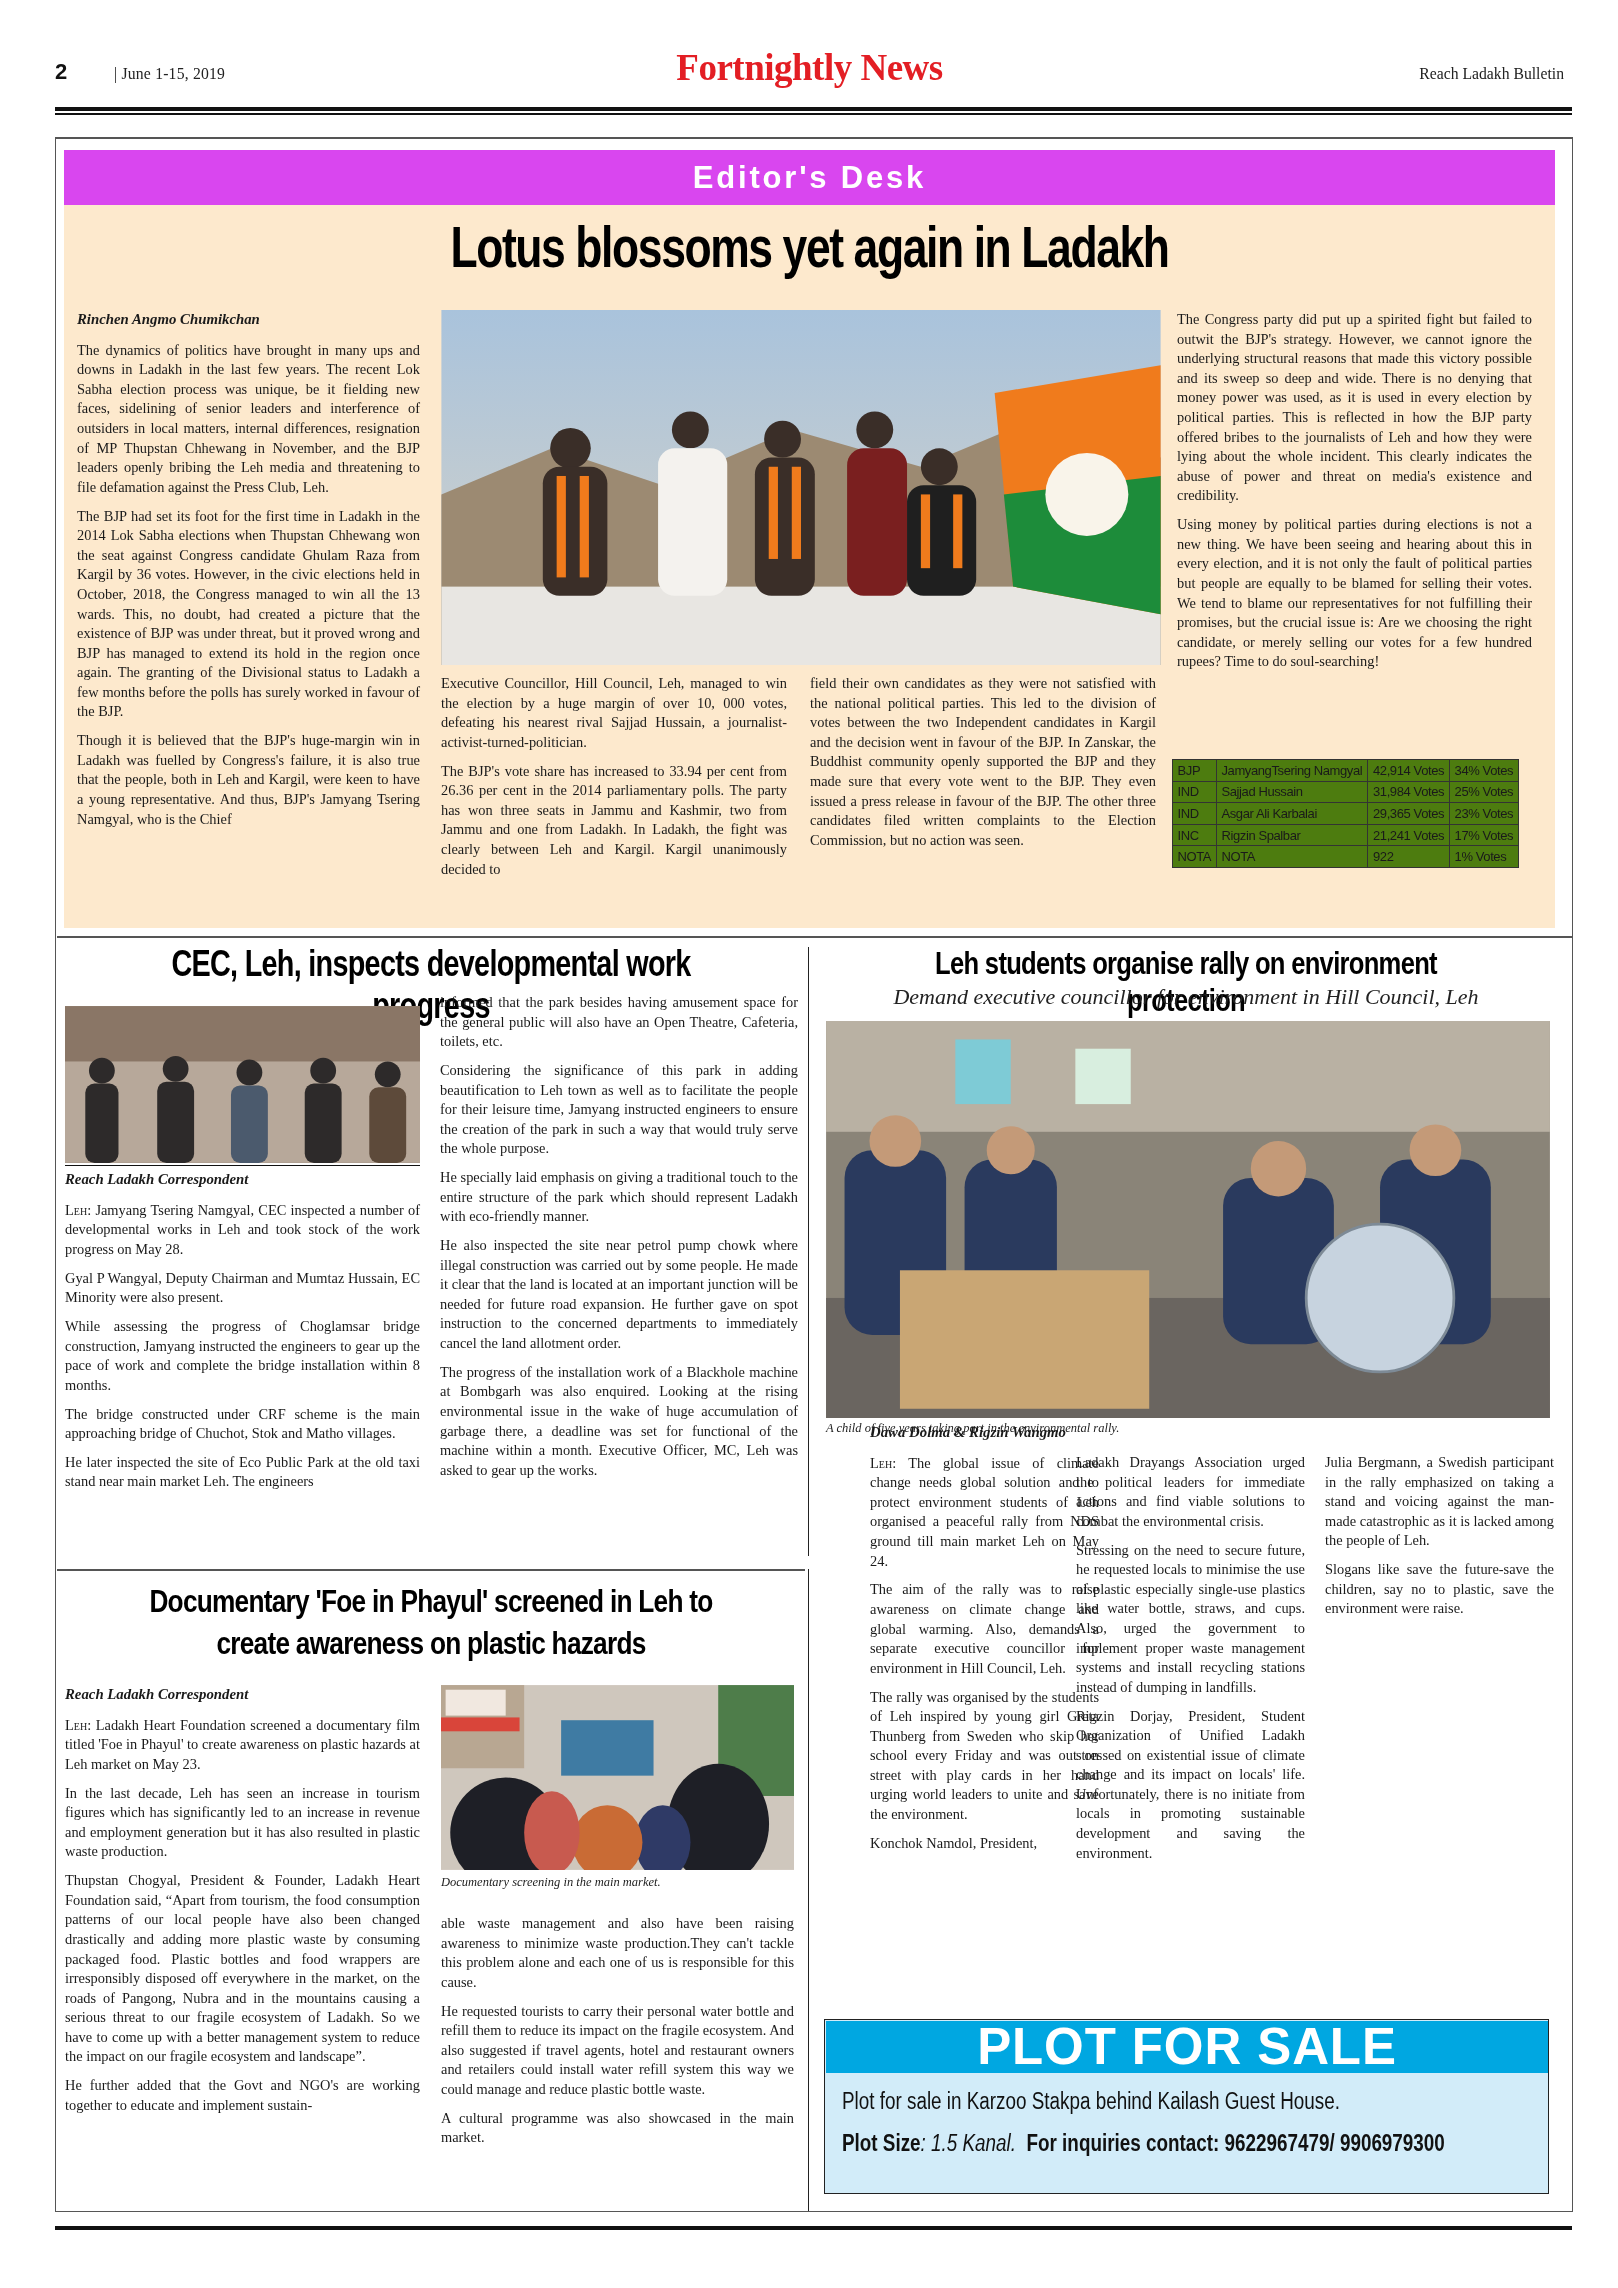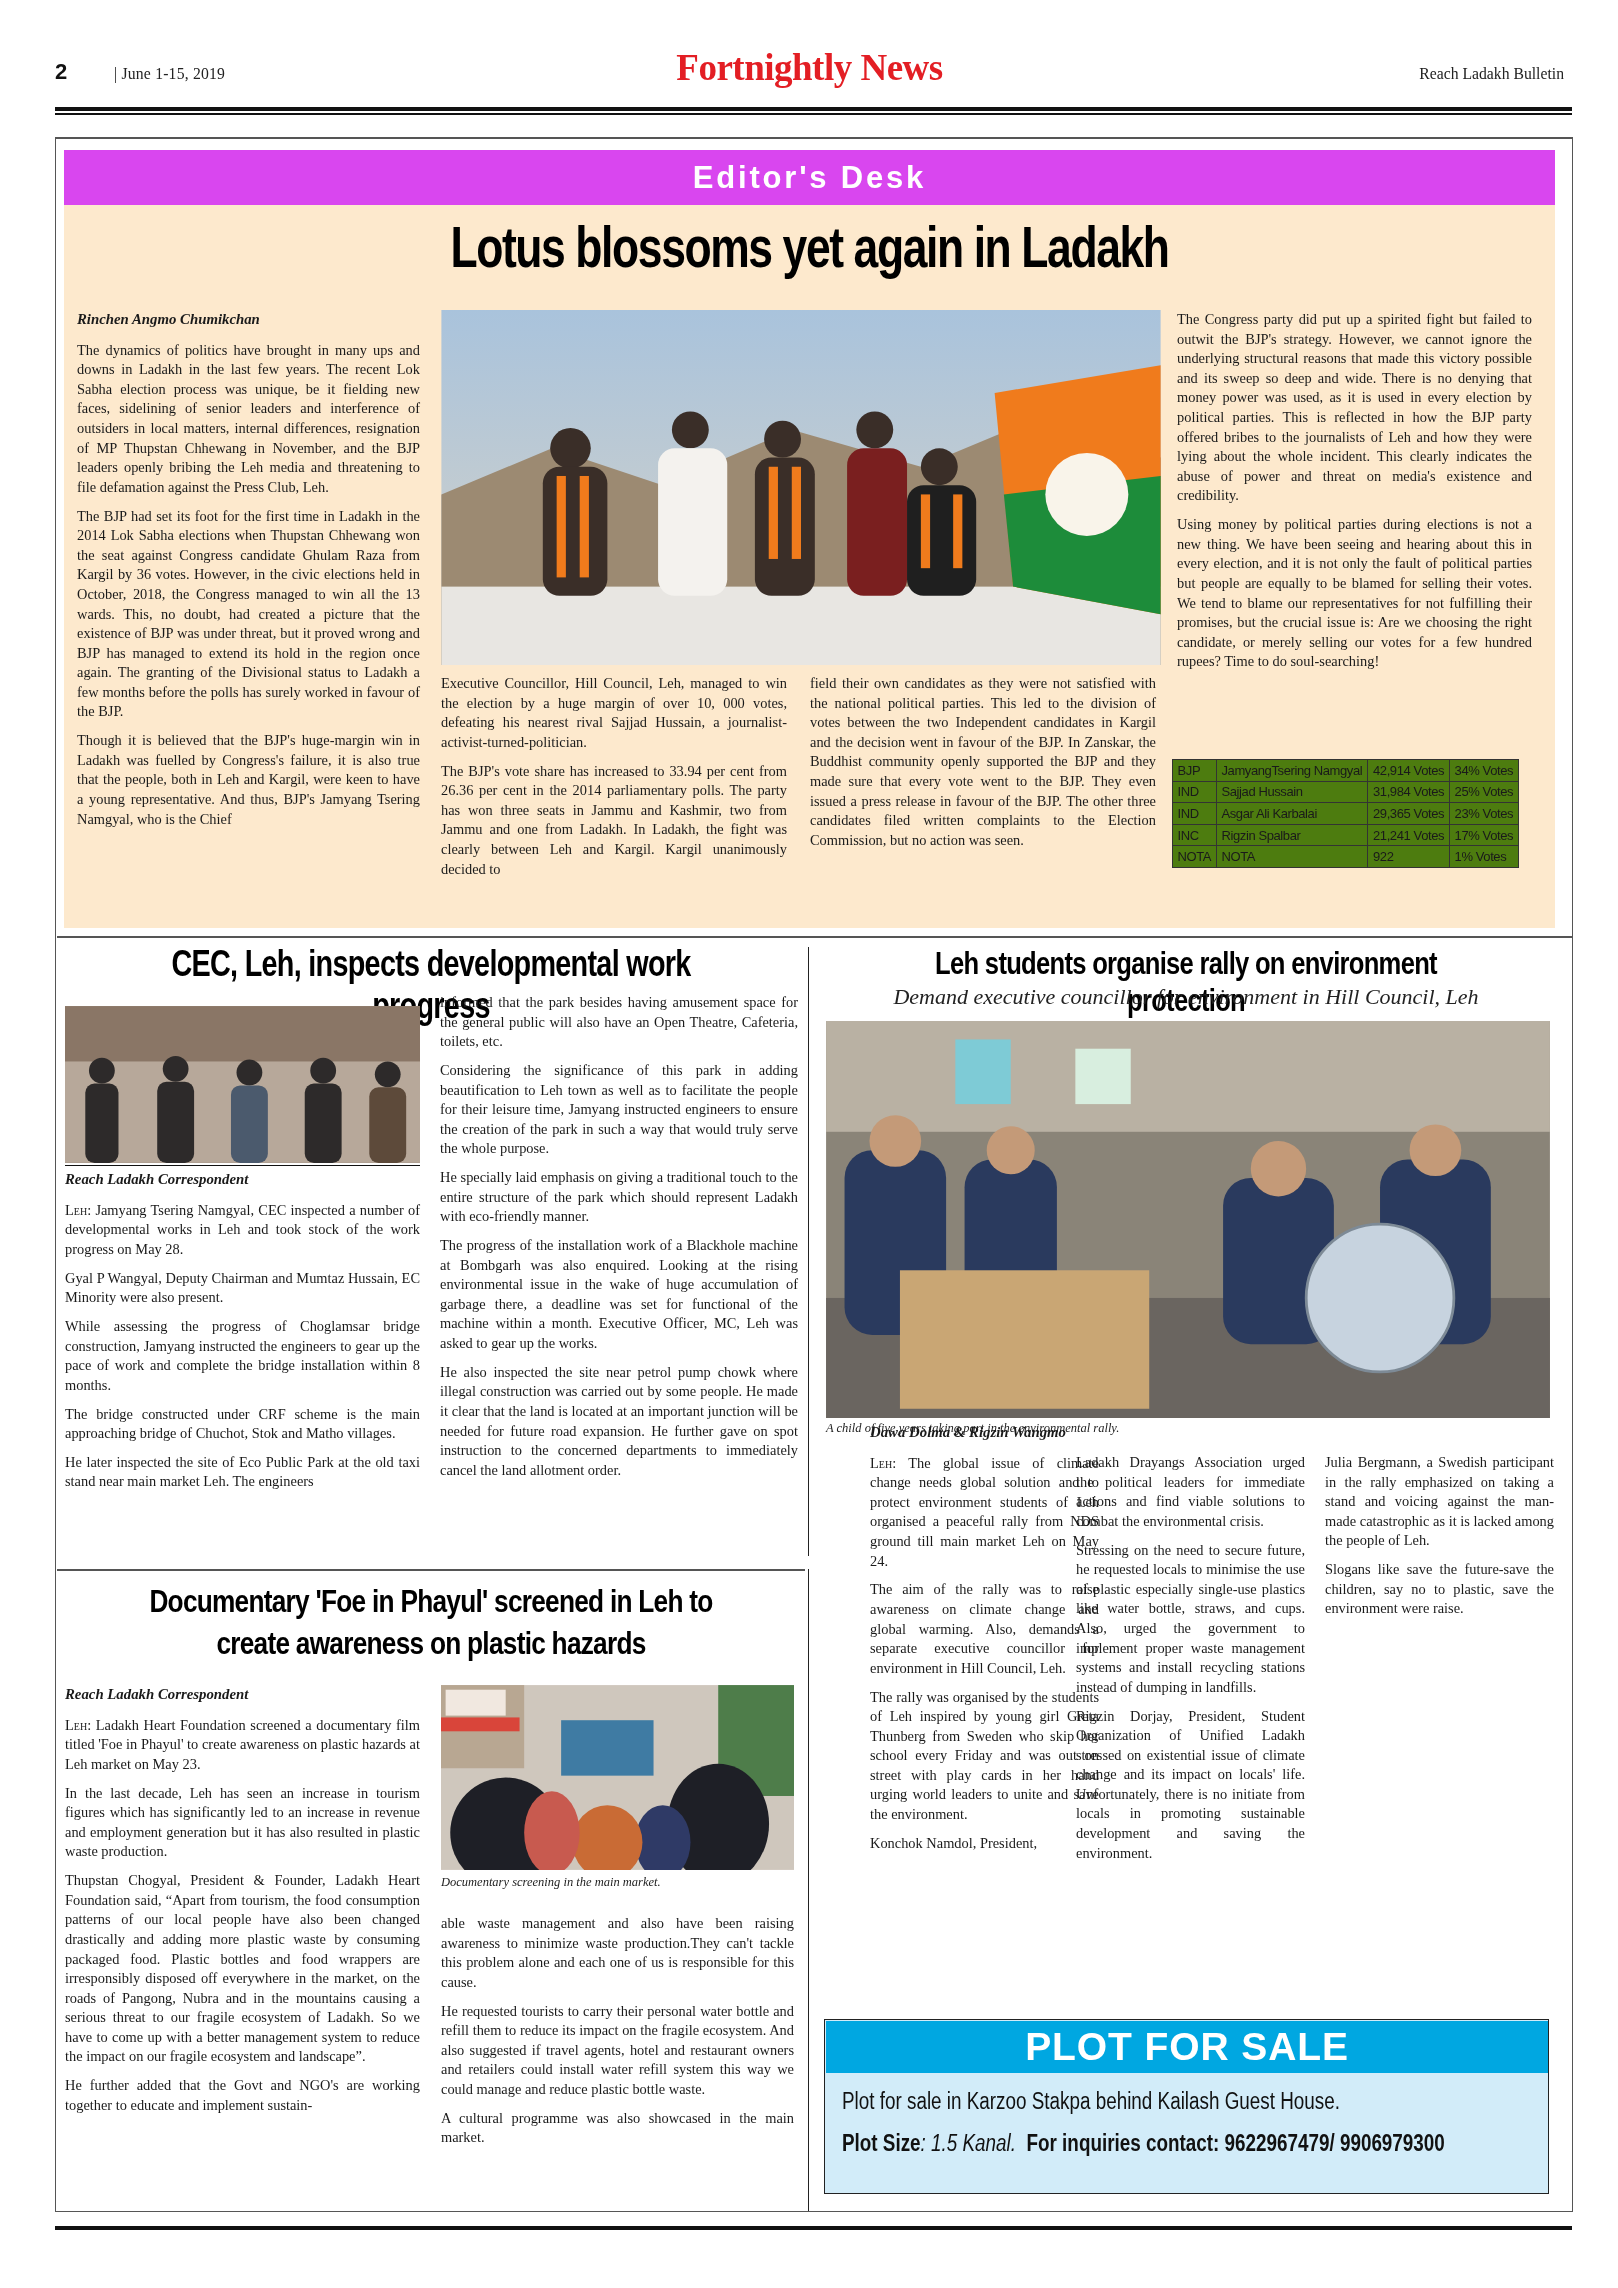--- a/index.html
+++ b/index.html
@@ -39,21 +39,21 @@
 
   
   .hline { position: absolute; background: #555; height: 1.8px; }
   .vline { position: absolute; background: #222; width: 0.9px; }
 
   .head2 { position: absolute; font-family: "Liberation Sans", sans-serif; font-weight: bold; color: #000; text-align: center; letter-spacing: -0.9px; }
   .subhead { position: absolute; font-style: italic; text-align: center; font-size: 22px; color: #222; }
 
   
   #ad { left: 824px; top: 2019px; width: 725px; height: 175px; border: 1.8px solid #222; background: #d2ecf9; }
-  #ad-title { left: 826px; top: 2021px; width: 722px; height: 52px; background: #00a7e1; color: #fff; text-align: center; font-family: "Liberation Sans", sans-serif; font-weight: bold; font-size: 39px; line-height: 52px; letter-spacing: 0.9px; }
+  #ad-title { left: 826px; top: 2021px; width: 722px; height: 52px; background: #00a7e1; color: #fff; text-align: center; font-family: "Liberation Sans", sans-serif; font-weight: bold; font-size: 51px; line-height: 52px; letter-spacing: 0.9px; }
   #ad-line1 { left: 842px; top: 2088px; font-family: "Liberation Sans", sans-serif; font-size: 23px; color: #111; transform: scaleX(0.82); transform-origin: left; white-space: nowrap; }
   #ad-line2 { left: 842px; top: 2130px; font-family: "Liberation Sans", sans-serif; font-size: 23px; color: #111; transform: scaleX(0.82); transform-origin: left; white-space: nowrap; }
   #ad-line2 b { font-weight: bold; }
   #ad-line2 i { font-style: italic; }
 
   .rule-bottom { left: 55px; top: 2226px; width: 1517px; height: 3.7px; background: #111; }
 </style>
 </head>
 <body>
 
@@ -190,22 +190,22 @@
   <p><span class="lead-place">Leh</span><span>: Jamyang Tsering Namgyal, CEC inspected a number of developmental works in Leh and took stock of the work progress on May 28.</span></p>
   <p>Gyal P Wangyal, Deputy Chairman and Mumtaz Hussain, EC Minority were also present.</p>
   <p>While assessing the progress of Choglamsar bridge construction, Jamyang instructed the engineers to gear up the pace of work and complete the bridge installation within 8 months.</p>
   <p>The bridge constructed under CRF scheme is the main approaching bridge of Chuchot, Stok and Matho villages.</p>
   <p>He later inspected the site of Eco Public Park at the old taxi stand near main market Leh. The engineers</p>
 </div>
 <div class="col" style="left:440px; top:993px; width:358px;">
   <p>informed that the park besides having amusement space for the general public will also have an Open Theatre, Cafeteria, toilets, etc.</p>
   <p>Considering the significance of this park in adding beautification to Leh town as well as to facilitate the people for their leisure time,  Jamyang instructed engineers to ensure the creation of the park in such a way that would truly serve the whole purpose.</p>
   <p>He specially laid emphasis on giving a traditional touch to the entire structure of the park which should represent Ladakh with eco-friendly manner.</p>
+  <p>He also inspected the site near petrol pump chowk where illegal construction was carried out by some people.  He made it clear that the land is located at an important junction will be needed for future road expansion. He further gave on spot instruction to the concerned departments to immediately cancel the land allotment order.</p>
   <p>The progress of the installation work of a Blackhole machine at Bombgarh was also enquired. Looking at the rising environmental issue in the wake of huge accumulation of garbage there, a deadline was set for functional of the machine within a month. Executive Officer, MC, Leh was asked to gear up the works.</p>
-  <p>He also inspected the site near petrol pump chowk where illegal construction was carried out by some people.  He made it clear that the land is located at an important junction will be needed for future road expansion. He further gave on spot instruction to the concerned departments to immediately cancel the land allotment order.</p>
 </div>
 
 <div class="vline" style="left:808px; top:947px; height:609px;"></div>
 
 <div class="head2" style="left:812px; top:945px; width:748px; font-size:32px; transform:scaleX(0.8); transform-origin:center;">Leh students organise rally on environment protection</div>
 <div class="subhead" style="left:812px; top:984px; width:748px;">Demand executive councillor for environment in Hill Council, Leh</div>
 
 <div class="photo" style="left:826px; top:1021px; width:724px; height:397px;">
   <svg width="724" height="397" viewBox="0 0 784 430">
     <rect width="784" height="430" fill="#8a8478"></rect>

